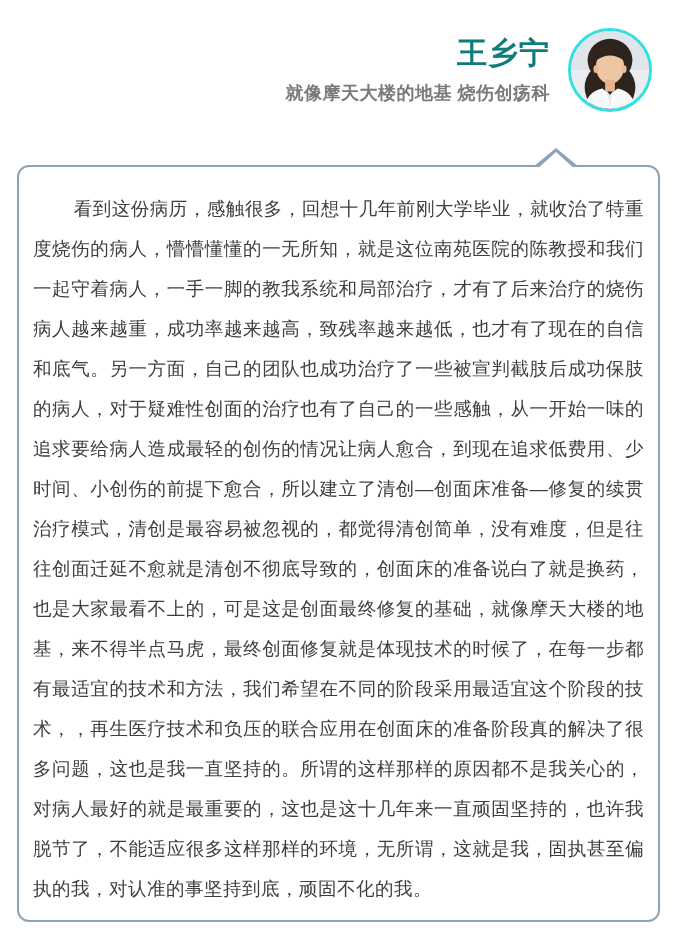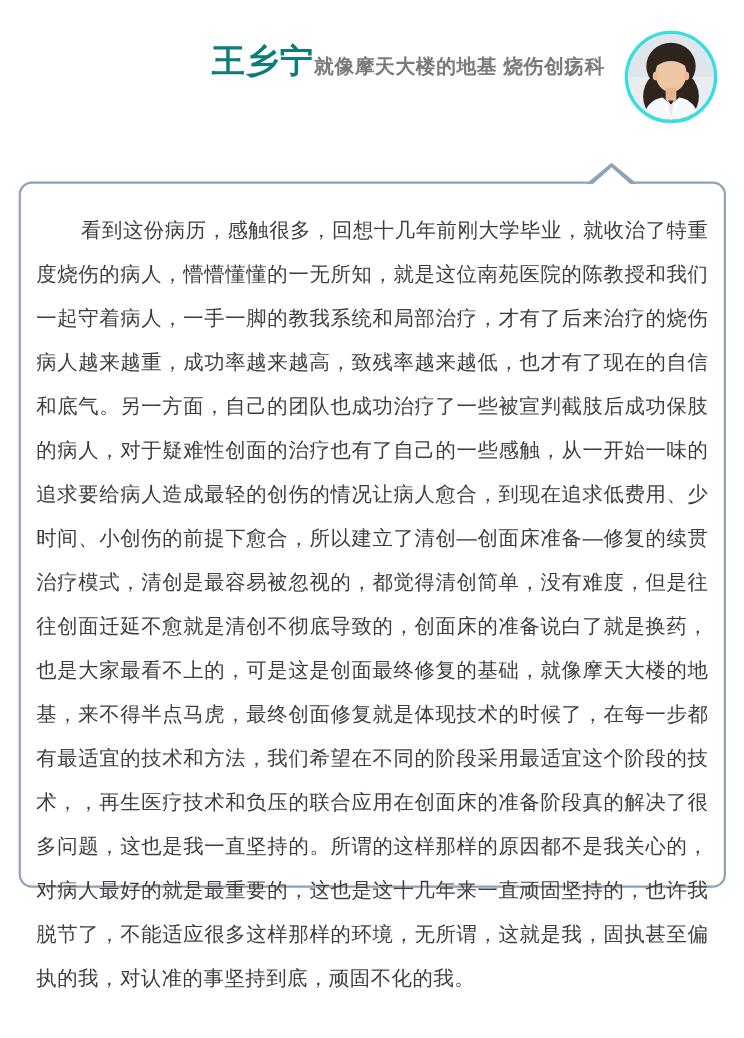--- a/index.html
+++ b/index.html
@@ -17,41 +17,41 @@
     overflow:hidden;
     font-family:"Liberation Sans","DejaVu Sans",sans-serif;
   }
   
   .header{
     position:absolute;top:0;left:0;right:0;height:150px;
     display:flex;justify-content:flex-end;align-items:flex-start;
     padding:28px 24px 0 0;box-sizing:border-box;gap:18px;
   }
   .header-text{
-    display:flex;flex-direction:row;align-items:flex-end;
+    display:flex;flex-direction:column;align-items:flex-end;
     margin-top:8px;
   }
   .name{
     font-size:30px;font-weight:700;color:var(--name-teal);
     letter-spacing:1px;line-height:1.1;
   }
   .affiliation{
     font-size:18px;font-weight:700;color:var(--affiliation-gray);
     margin-top:12px;letter-spacing:.5px;
   }
   .avatar{
     width:78px;height:78px;border-radius:50%;
     border:3px solid var(--avatar-border);
     overflow:hidden;flex:0 0 auto;
     background:#eef1f3;
   }
   .avatar svg{display:block;width:100%;height:100%;}
   
   .bubble{
-    position:absolute;left:17px;top:165px;width:643px;height:642px;
+    position:absolute;left:17px;top:165px;width:643px;height:757px;
     background:#fff;border:2px solid var(--bubble-border);
     border-radius:12px;box-sizing:border-box;
   }
   .tail-outer,.tail-inner{
     position:absolute;width:0;height:0;
   }
   .tail-outer{
     top:-19px;left:514px;
     border-left:23px solid transparent;
     border-right:23px solid transparent;

